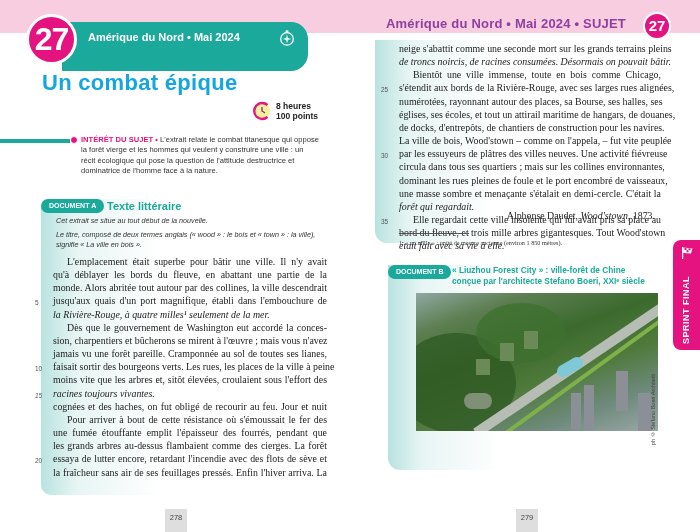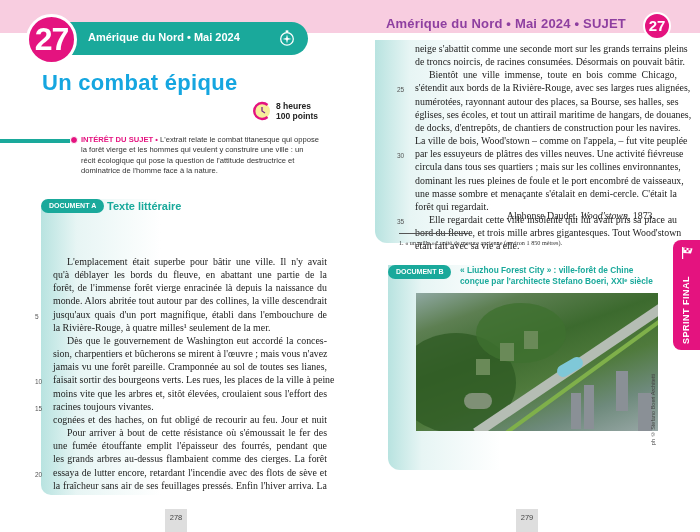--- a/index.html
+++ b/index.html
@@ -3,21 +3,21 @@
   <meta charset="utf-8">
   <style>
     * { box-sizing: border-box; margin: 0; padding: 0; }
     html, body { width: 700px; height: 532px; overflow: hidden; background: #ffffff; }
     body { position: relative; font-family: "Liberation Sans", sans-serif; }
 
     .pink-band { position: absolute; left: 0; top: 0; width: 700px; height: 33px; background: #f8cde0; }
 
     
     .left-page { position: absolute; left: 0; top: 0; width: 350px; height: 532px; }
-    .subject-bar { position: absolute; left: 62px; top: 22px; width: 246px; height: 33px;
+    .subject-bar { position: absolute; left: 62px; top: 22px; width: 246px; height: 49px;
       background: #1aa99b; border-radius: 0 17px 17px 0; }
     .subject-bar .bar-text { position: absolute; left: 26px; top: 9px; color: #fff;
       font-weight: bold; font-size: 11px; }
     .subject-bar .compass { position: absolute; right: 12px; top: 7px; width: 18px; height: 18px; }
     .big-badge { position: absolute; left: 26px; top: 14px; width: 51px; height: 51px;
       border-radius: 50%; background: #e4137f; border: 3px solid #fff; color: #fff;
       font-weight: bold; font-size: 32px; text-align: center; line-height: 45px;
       letter-spacing: -1px; }
     .title { position: absolute; left: 42px; top: 70px; color: #15a6e0; font-weight: bold;
       font-size: 22px; letter-spacing: 0.3px; }
@@ -37,21 +37,21 @@
     .doc-tag { position: absolute; left: 0; top: 0; height: 14px; padding: 0 8px;
       background: #1aa99b; color: #fff; font-size: 7px; font-weight: bold; line-height: 14px;
       border-radius: 7px; }
     .doc-title { position: absolute; top: 1px; color: #1aa99b; font-weight: bold; font-size: 11px; }
     .intro { position: absolute; left: 15px; top: 17px; width: 268px; font-style: italic;
       font-size: 7.2px; line-height: 10.6px; color: #333; }
     .intro p { margin-bottom: 3px; }
     .prose { position: absolute; font-family: "Liberation Serif", serif; font-size: 9.9px;
       line-height: 13.15px; color: #222; text-align: justify; }
     .prose .line { display: block; white-space: nowrap; position: relative; text-align-last: justify; }
-    .prose .line.last { text-align-last: left; }
+    .prose .line.last { text-align-last: left; font-style: italic; }
     .prose .indent { padding-left: 14px; }
     .lineno { position: absolute; left: -18px; font-size: 6.5px; color: #555; font-family: "Liberation Sans", sans-serif; top: 2px; }
 
     .page-num { position: absolute; top: 509px; width: 22px; height: 23px; background: #dedede;
       font-size: 7.5px; color: #444; text-align: center; padding-top: 4px; }
 
     
     .right-header { position: absolute; right: 74px; top: 16px; color: #8e3fa0; font-weight: bold; font-size: 13px; letter-spacing: 0.2px; }
     .small-badge { position: absolute; left: 643px; top: 12px; width: 28px; height: 28px; border-radius: 50%;
       background: #e4137f; border: 2px solid #fff; color: #fff; font-weight: bold; font-size: 15px;
@@ -59,21 +59,21 @@
     .docA-cont { position: absolute; left: 375px; top: 40px; width: 290px; height: 203px;
       border-radius: 0 0 0 12px;
       background: linear-gradient(to right, #b8e3e0 0%, #e7f5f4 12%, #ffffff 40%); }
     .signature { position: absolute; right: 10px; font-family: "Liberation Serif", serif; font-size: 9.9px; color: #222; margin-left: 26px; }
     .footnote-rule { position: absolute; left: 24px; top: 193px; width: 70px; height: 1px; background: #555; }
     .footnote { position: absolute; left: 24px; top: 199px; font-family: "Liberation Serif", serif; font-size: 6.2px; color: #333; }
 
     .docB { position: absolute; left: 388px; top: 265px; width: 282px; height: 205px;
       border-radius: 0 0 0 12px;
       background: linear-gradient(to right, #b8e3e0 0%, #e7f5f4 12%, #ffffff 40%); }
-    .docB .doc-title { left: 72px; top: 0; line-height: 11px; font-size: 8.3px; width: 200px; }
+    .docB .doc-title { left: 64px; top: 0; line-height: 11px; font-size: 8.3px; width: 200px; }
     .photo { position: absolute; left: 28px; top: 28px; width: 242px; height: 138px; overflow: hidden;
       background: linear-gradient(160deg, #8fa8a2 0%, #5d7f52 18%, #3c6a2e 40%, #4f7a3c 60%, #6e8a7c 80%, #9aa9a8 100%); }
     .photo .road { position: absolute; left: 60px; top: 40px; width: 260px; height: 10px; background: #b5bdb4;
       transform: rotate(-34deg); transform-origin: left; top: 135px; }
     .photo .road2 { position: absolute; left: 90px; top: 138px; width: 230px; height: 4px; background: #7fb04a;
       transform: rotate(-36deg); transform-origin: left; }
     .photo .hill { position: absolute; border-radius: 50%; background: #2f5b24; opacity: 0.8; }
     .photo .bldg { position: absolute; background: #8a9096; }
     .photo .station { position: absolute; left: 140px; top: 68px; width: 28px; height: 12px; border-radius: 6px;
       background: #7fc8d8; transform: rotate(-30deg); }
@@ -120,24 +120,27 @@
     <div class="rule"></div>
     <div class="dot"></div>
     <div class="text">
       <span class="label">INTÉRÊT DU SUJET •</span><span> L'extrait relate le combat titanesque qui oppose la forêt vierge et les hommes qui veulent y construire une ville : un récit écologique qui pose la question de l'attitude destructrice et dominatrice de l'homme face à la nature.</span>
     </div>
   </div>
 
   <div class="docA">
     <span class="doc-tag">DOCUMENT A</span>
     <span class="doc-title" style="left:66px;">Texte littéraire</span>
+    <div class="intro">
+      <p>Cet extrait se situe au tout début de la nouvelle.</p>
+      <p>Le titre, composé de deux termes anglais (« wood » : le bois et « town » : la ville), signifie « La ville en bois ».</p>
+    </div>
     <div class="prose" id="proseA" style="left:12px; top:56px; width:274px;">
         <span class="line indent"><span>L'emplacement était superbe pour bâtir une ville. Il n'y avait</span></span>
         <span class="line"><span>qu'à déblayer les bords du fleuve, en abattant une partie de la</span></span>
-        <span class="line"><span>forêt, de l'immense forêt vierge enracinée là depuis la naissance du</span></span>
         <span class="line"><span>monde. Alors abritée tout autour par des collines, la ville descendrait</span></span>
         <span class="line"><span class="lineno">5</span><span>jusqu'aux quais d'un port magnifique, établi dans l'embouchure de</span></span>
         <span class="line last"><span>la Rivière-Rouge, à quatre milles¹ seulement de la mer.</span></span>
         <span class="line indent"><span>Dès que le gouvernement de Washington eut accordé la conces-</span></span>
         <span class="line"><span>sion, charpentiers et bûcherons se mirent à l'œuvre ; mais vous n'avez</span></span>
         <span class="line"><span>jamais vu une forêt pareille. Cramponnée au sol de toutes ses lianes,</span></span>
         <span class="line"><span class="lineno">10</span></span>
         <span class="line"><span>faisait sortir des bourgeons verts. Les rues, les places de la ville à peine</span></span>
         <span class="line"><span>moins vite que les arbres et, sitôt élevées, croulaient sous l'effort des</span></span>
         <span class="line last"><span class="lineno">15</span><span>racines toujours vivantes.</span></span>
@@ -149,21 +152,21 @@
         <span class="line"><span>la fraîcheur sans air de ses feuillages pressés. Enfin l'hiver arriva. La</span></span>
       </div>
   </div>
   <div class="page-num" style="left:165px;">278</div>
 </div>
 
 <div class="right-header">Amérique du Nord • Mai 2024 • SUJET</div>
 <div class="small-badge">27</div>
 
 <div class="docA-cont">
-  <div class="prose" id="proseB" style="left:24px; top:2px; width:262px;margin-left:16px;">
+  <div class="prose" id="proseB" style="left:24px; top:2px; width:262px;">
       <span class="line"><span>neige s'abattit comme une seconde mort sur les grands terrains pleins</span></span>
       <span class="line last"><span>de troncs noircis, de racines consumées. Désormais on pouvait bâtir.</span></span>
       <span class="line indent"><span>Bientôt une ville immense, toute en bois comme Chicago,</span></span>
       <span class="line"><span class="lineno">25</span><span>s'étendit aux bords de la Rivière-Rouge, avec ses larges rues alignées,</span></span>
       <span class="line"><span>numérotées, rayonnant autour des places, sa Bourse, ses halles, ses</span></span>
       <span class="line"><span>églises, ses écoles, et tout un attirail maritime de hangars, de douanes,</span></span>
       <span class="line"><span>de docks, d'entrepôts, de chantiers de construction pour les navires.</span></span>
       <span class="line"><span>La ville de bois, Wood'stown – comme on l'appela, – fut vite peuplée</span></span>
       <span class="line"><span class="lineno">30</span><span>par les essuyeurs de plâtres des villes neuves. Une activité fiévreuse</span></span>
       <span class="line"><span>circula dans tous ses quartiers ; mais sur les collines environnantes,</span></span>

